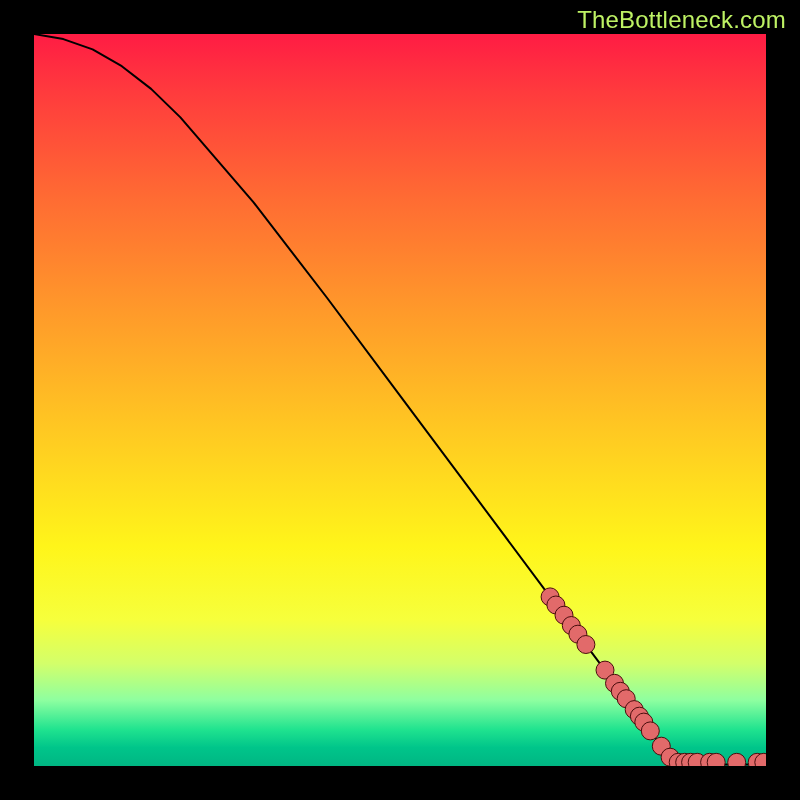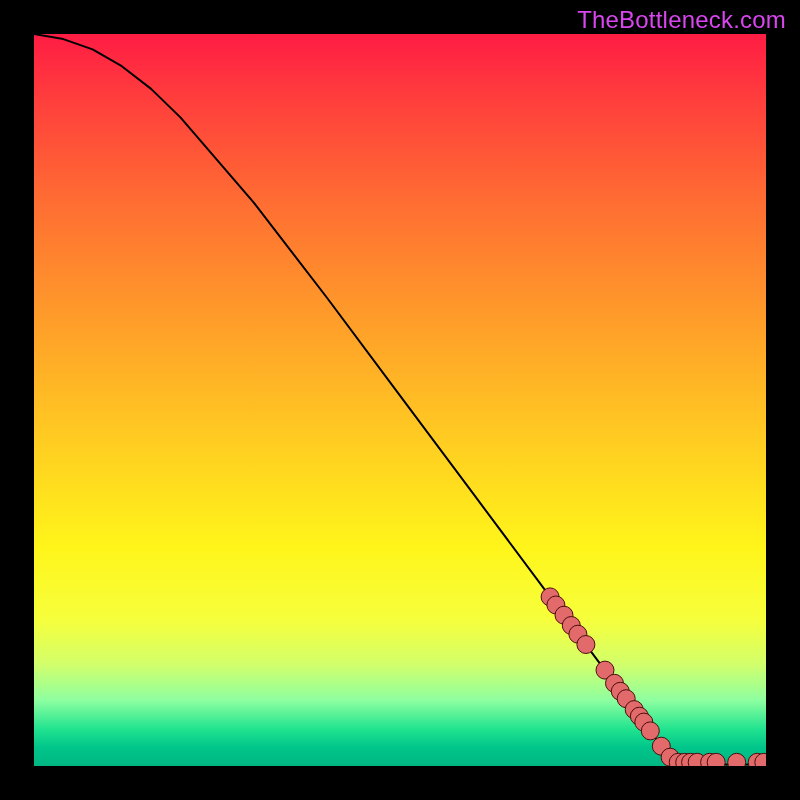--- a/index.html
+++ b/index.html
@@ -46,21 +46,21 @@
     );
   }
   .svg-layer {
     position: absolute;
     inset: 0;
   }
   .attrib {
     position: absolute;
     top: 6px;
     right: 14px;
-    color: #d946ef;
+    color: #bef264;
     font-size: 24px;
     letter-spacing: 0.2px;
     user-select: none;
   }
 </style>
 </head>
 <body>
 
 <div class="frame">
   <div class="plot">

